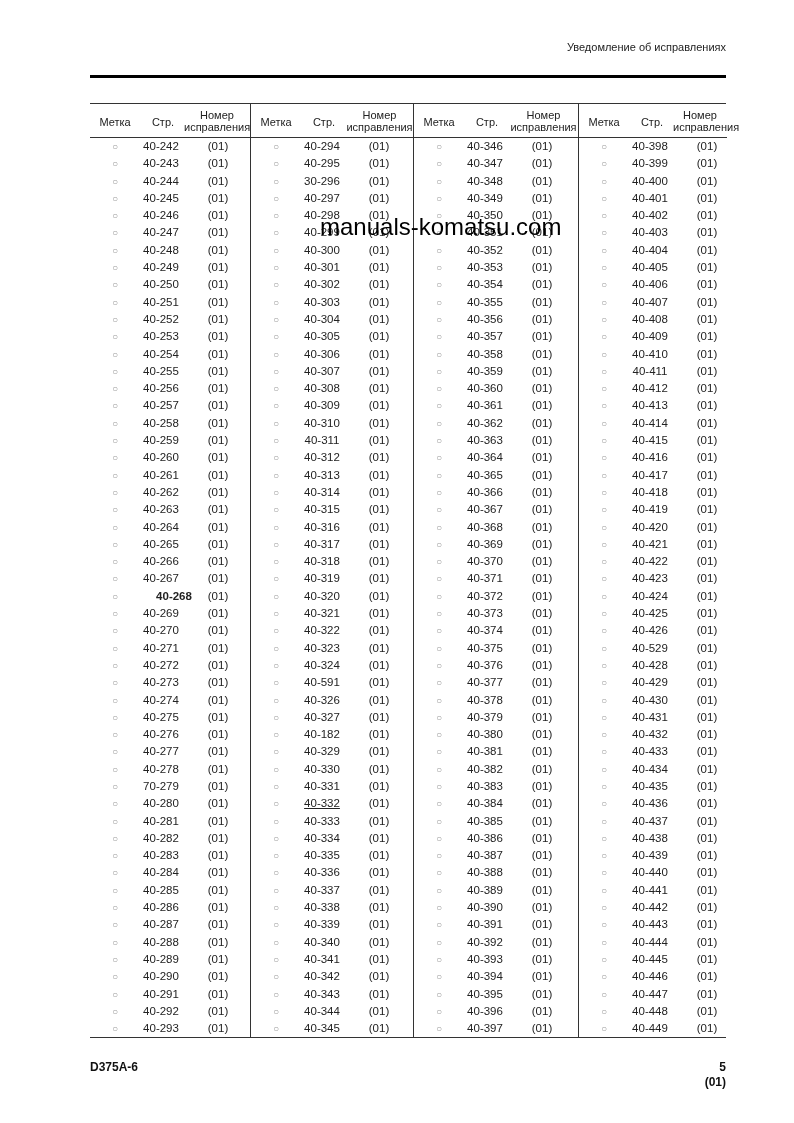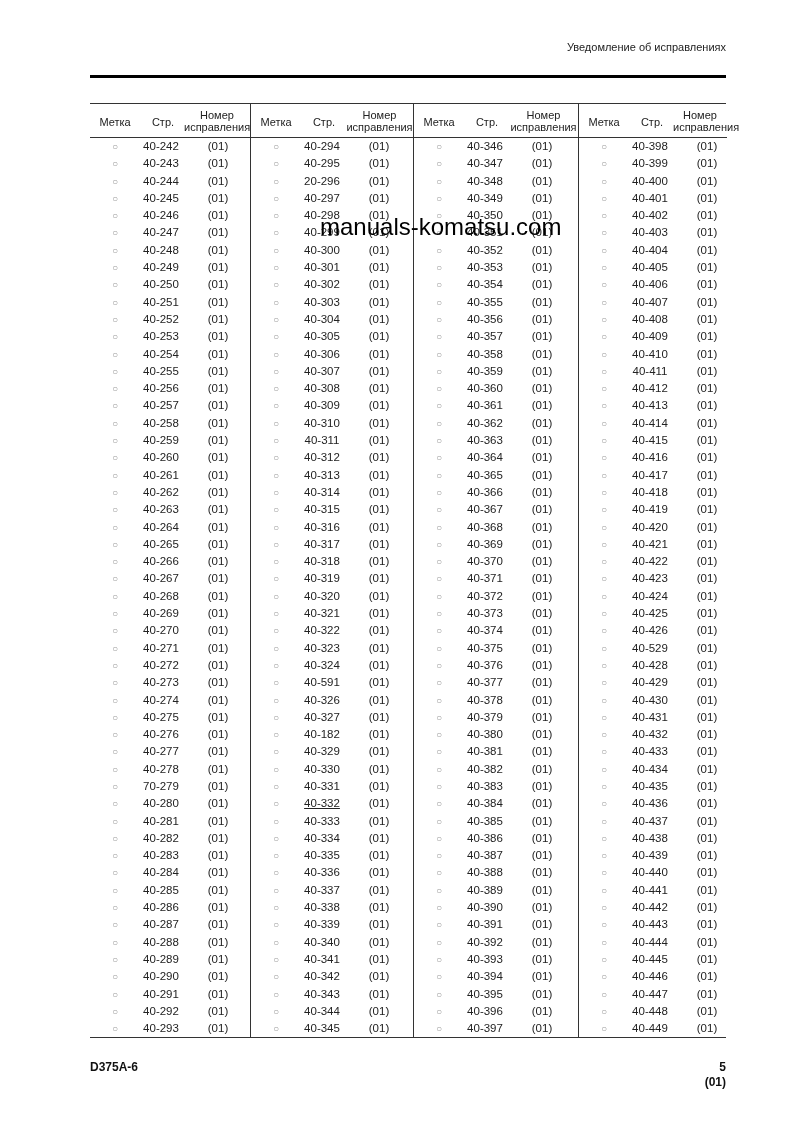--- a/index.html
+++ b/index.html
@@ -190,21 +190,21 @@
           <span style="left: 44px; width: 54px;">40-266</span>
           <span style="left: 106px; width: 44px;">(01)</span>
         </div>
         <div class="row">
           <span class="mark" style="left: 10px; width: 30px;">○</span>
           <span style="left: 44px; width: 54px;">40-267</span>
           <span style="left: 106px; width: 44px;">(01)</span>
         </div>
         <div class="row">
           <span class="mark" style="left: 10px; width: 30px;">○</span>
-          <span style="left: 44px; width: 54px;">40-268</span>
+          <span style="left: 57px; width: 54px; font-weight: bold;">40-268</span>
           <span style="left: 106px; width: 44px;">(01)</span>
         </div>
         <div class="row">
           <span class="mark" style="left: 10px; width: 30px;">○</span>
           <span style="left: 44px; width: 54px;">40-269</span>
           <span style="left: 106px; width: 44px;">(01)</span>
         </div>
         <div class="row">
           <span class="mark" style="left: 10px; width: 30px;">○</span>
           <span style="left: 44px; width: 54px;">40-270</span>
@@ -342,21 +342,21 @@
           <span style="left: 44px; width: 54px;">40-294</span>
           <span style="left: 106px; width: 44px;">(01)</span>
         </div>
         <div class="row">
           <span class="mark" style="left: 10px; width: 30px;">○</span>
           <span style="left: 44px; width: 54px;">40-295</span>
           <span style="left: 106px; width: 44px;">(01)</span>
         </div>
         <div class="row">
           <span class="mark" style="left: 10px; width: 30px;">○</span>
-          <span style="left: 44px; width: 54px;">20-296</span>
+          <span style="left: 44px; width: 54px;">30-296</span>
           <span style="left: 106px; width: 44px;">(01)</span>
         </div>
         <div class="row">
           <span class="mark" style="left: 10px; width: 30px;">○</span>
           <span style="left: 44px; width: 54px;">40-297</span>
           <span style="left: 106px; width: 44px;">(01)</span>
         </div>
         <div class="row">
           <span class="mark" style="left: 10px; width: 30px;">○</span>
           <span style="left: 44px; width: 54px;">40-298</span>

